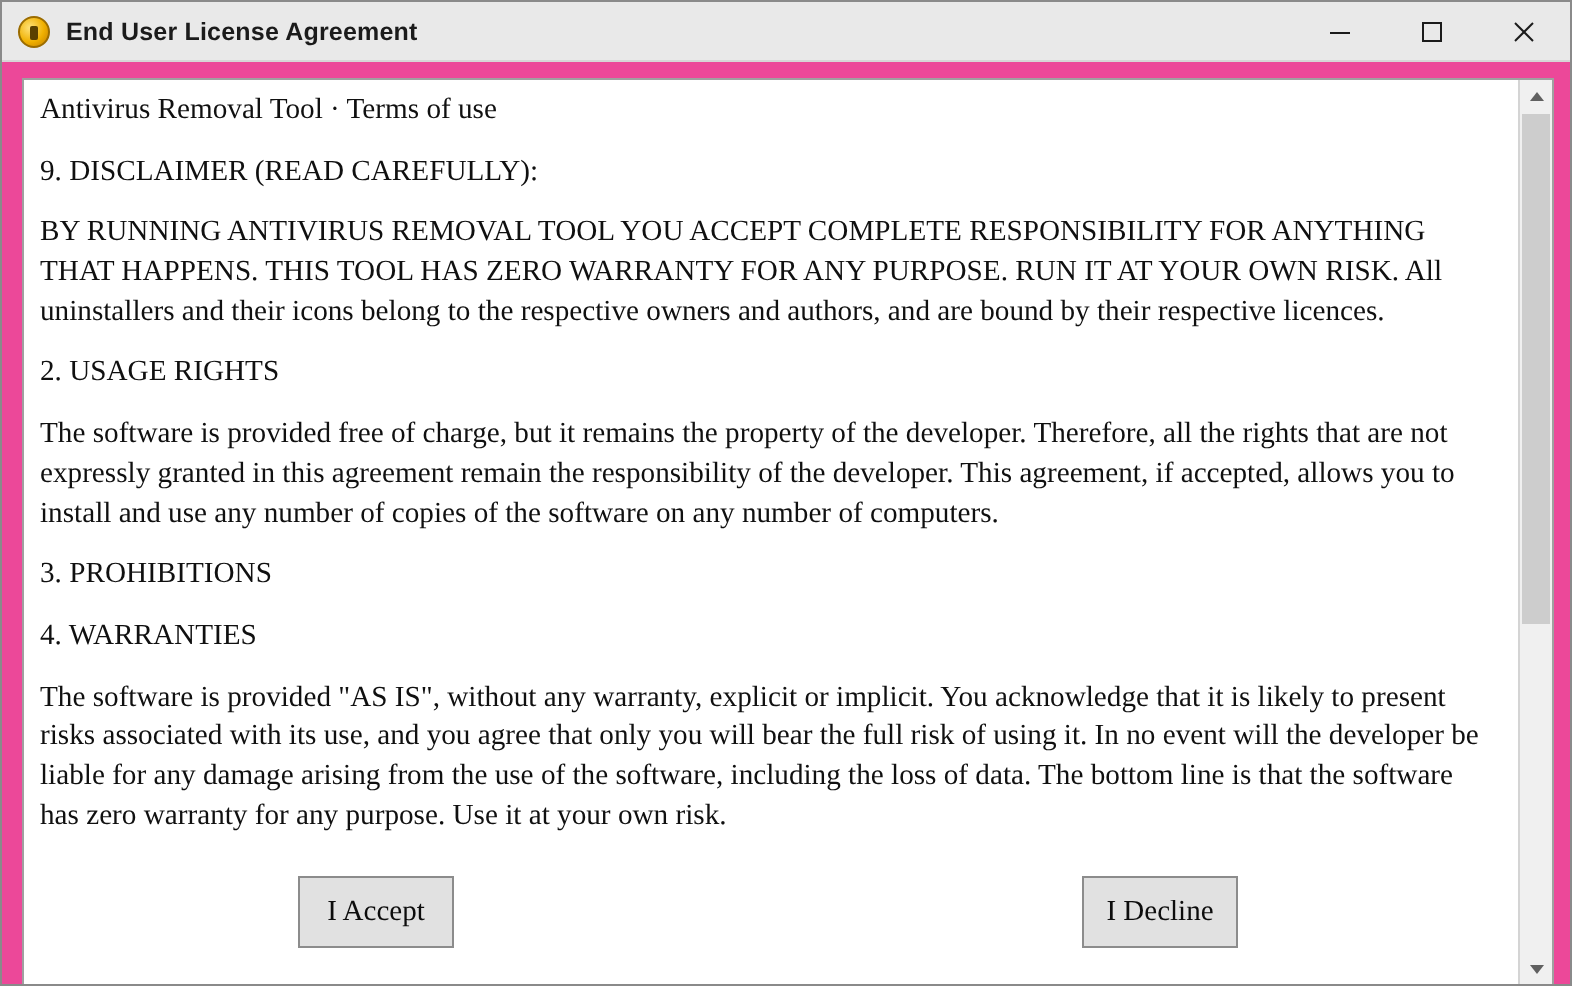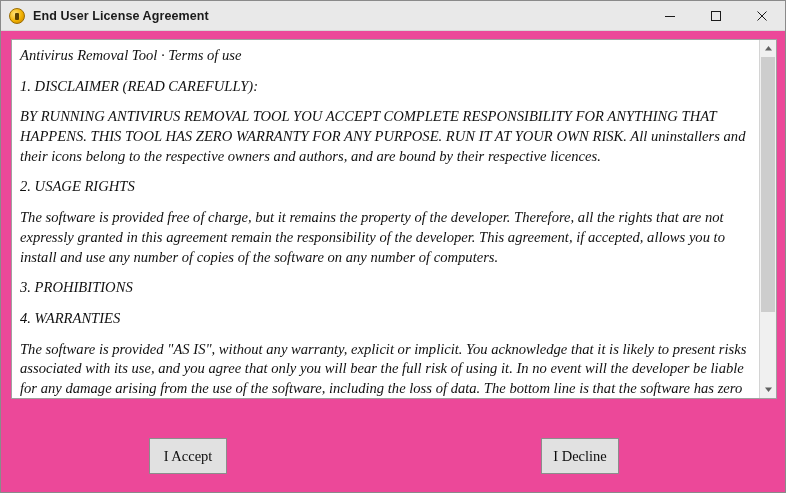--- a/index.html
+++ b/index.html
@@ -71,27 +71,26 @@
     padding: 0;
   }
   .win-btn svg { display: block; }
 
   
   .content {
     position: absolute;
     left: 10px;
     top: 38px;
     width: 766px;
-    height: 360px;
+    height: 455px;
     background: #ffffff;
     border: 1px solid #a0a0a0;
     box-sizing: border-box;
     overflow: hidden;
     display: flex;
-    font-style: italic;
   }
   .text-area {
     flex: 1 1 auto;
     padding: 6px 10px 4px 8px;
     box-sizing: border-box;
     overflow: hidden;
     font-family: "Liberation Serif", serif;
     font-size: 14.6px;
     color: #101010;
     line-height: 1.35;
@@ -179,21 +178,21 @@
           <line x1="1.5" y1="1.5" x2="10.5" y2="10.5" stroke="#1b1b1b" stroke-width="1"></line>
           <line x1="10.5" y1="1.5" x2="1.5" y2="10.5" stroke="#1b1b1b" stroke-width="1"></line>
         </svg>
       </button>
     </div>
   </div>
 
   <div class="content">
     <div class="text-area">
       <p>Antivirus Removal Tool · Terms of use</p>
-      <p>1. DISCLAIMER (READ CAREFULLY):</p>
+      <p>9. DISCLAIMER (READ CAREFULLY):</p>
       <p>BY RUNNING ANTIVIRUS REMOVAL TOOL YOU ACCEPT COMPLETE RESPONSIBILITY FOR ANYTHING THAT HAPPENS. THIS TOOL HAS ZERO WARRANTY FOR ANY PURPOSE. RUN IT AT YOUR OWN RISK. All uninstallers and their icons belong to the respective owners and authors, and are bound by their respective licences.</p>
       <p>2. USAGE RIGHTS</p>
       <p>The software is provided free of charge, but it remains the property of the developer. Therefore, all the rights that are not expressly granted in this agreement remain the responsibility of the developer. This agreement, if accepted, allows you to install and use any number of copies of the software on any number of computers.</p>
       <p>3. PROHIBITIONS</p>
       <p>4. WARRANTIES</p>
       <p>The software is provided "AS IS", without any warranty, explicit or implicit. You acknowledge that it is likely to present risks associated with its use, and you agree that only you will bear the full risk of using it. In no event will the developer be liable for any damage arising from the use of the software, including the loss of data. The bottom line is that the software has zero warranty for any purpose. Use it at your own risk.</p>
     </div>
     <div class="scrollbar">
       <div class="sb-arrow">
         <svg width="9" height="7" viewBox="0 0 9 7">

